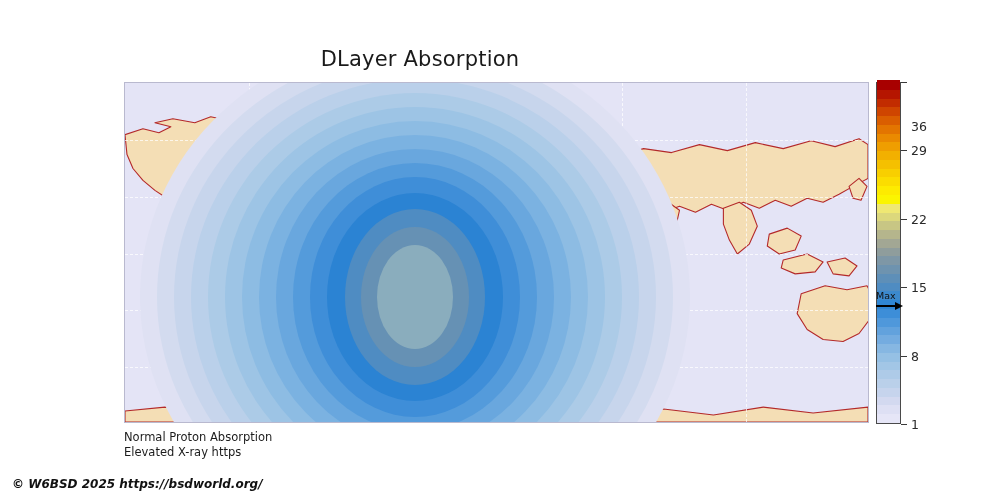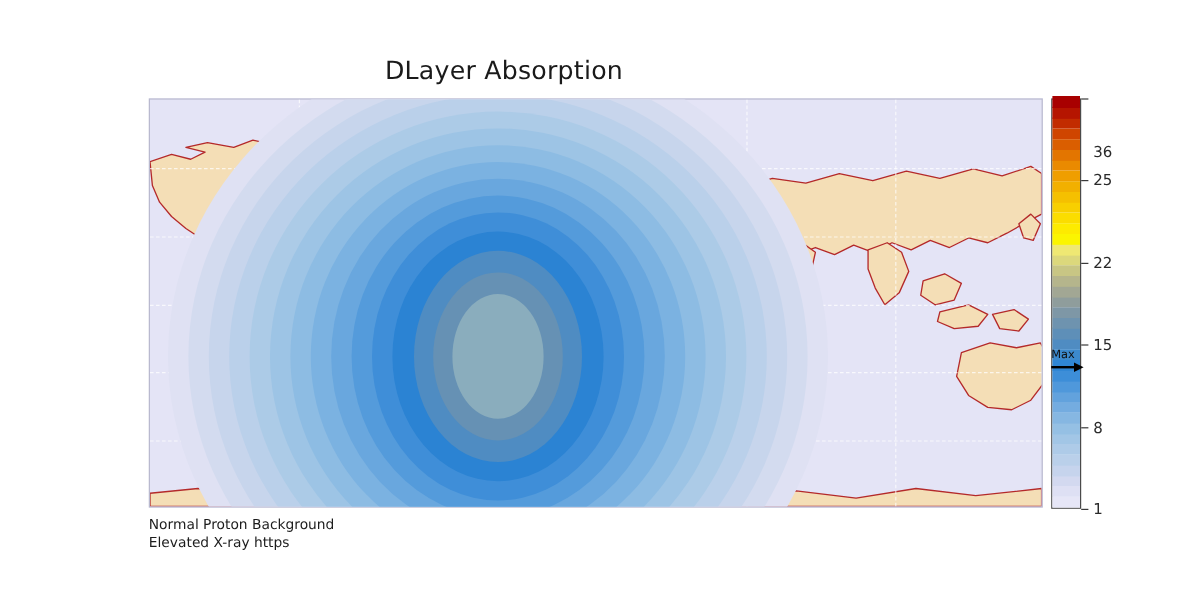--- a/index.html
+++ b/index.html
@@ -212,30 +212,31 @@
     <div id="cbar-ticks">
         <div class="cb-tick" style="top: 342px;"></div>
         <div class="cb-lab" style="top: 342px;">1</div>
         <div class="cb-tick" style="top: 273.6px;"></div>
         <div class="cb-lab" style="top: 273.6px;">8</div>
         <div class="cb-tick" style="top: 205.2px;"></div>
         <div class="cb-lab" style="top: 205.2px;">15</div>
         <div class="cb-tick" style="top: 136.8px;"></div>
         <div class="cb-lab" style="top: 136.8px;">22</div>
         <div class="cb-tick" style="top: 68.4px;"></div>
-        <div class="cb-lab" style="top: 68.4px;">25</div>
+        <div class="cb-lab" style="top: 68.4px;">29</div>
         <div class="cb-tick" style="top: 0px;"></div>
         <div class="cb-lab" style="top: 0px; margin-top: 44px;">36</div>
       </div>
     <div class="max-ann" id="max-ann" style="top: 208.857px;">
       <div class="max-lab">Max</div>
       <div class="max-arrow">
         <span class="shaft"></span>
           <span class="head"></span>
       </div>
     </div>
   </div>
   <div class="cb-title">Affected Frequency (MHz)</div>
 
-  <div class="note l1">Normal Proton Background</div>
+  <div class="note l1">Normal Proton Absorption</div>
   <div class="note l2">Elevated X-ray https</div>
+  <div class="copy">© W6BSD 2025 https://bsdworld.org/</div>
 
 </div>
 
 </body></html>

